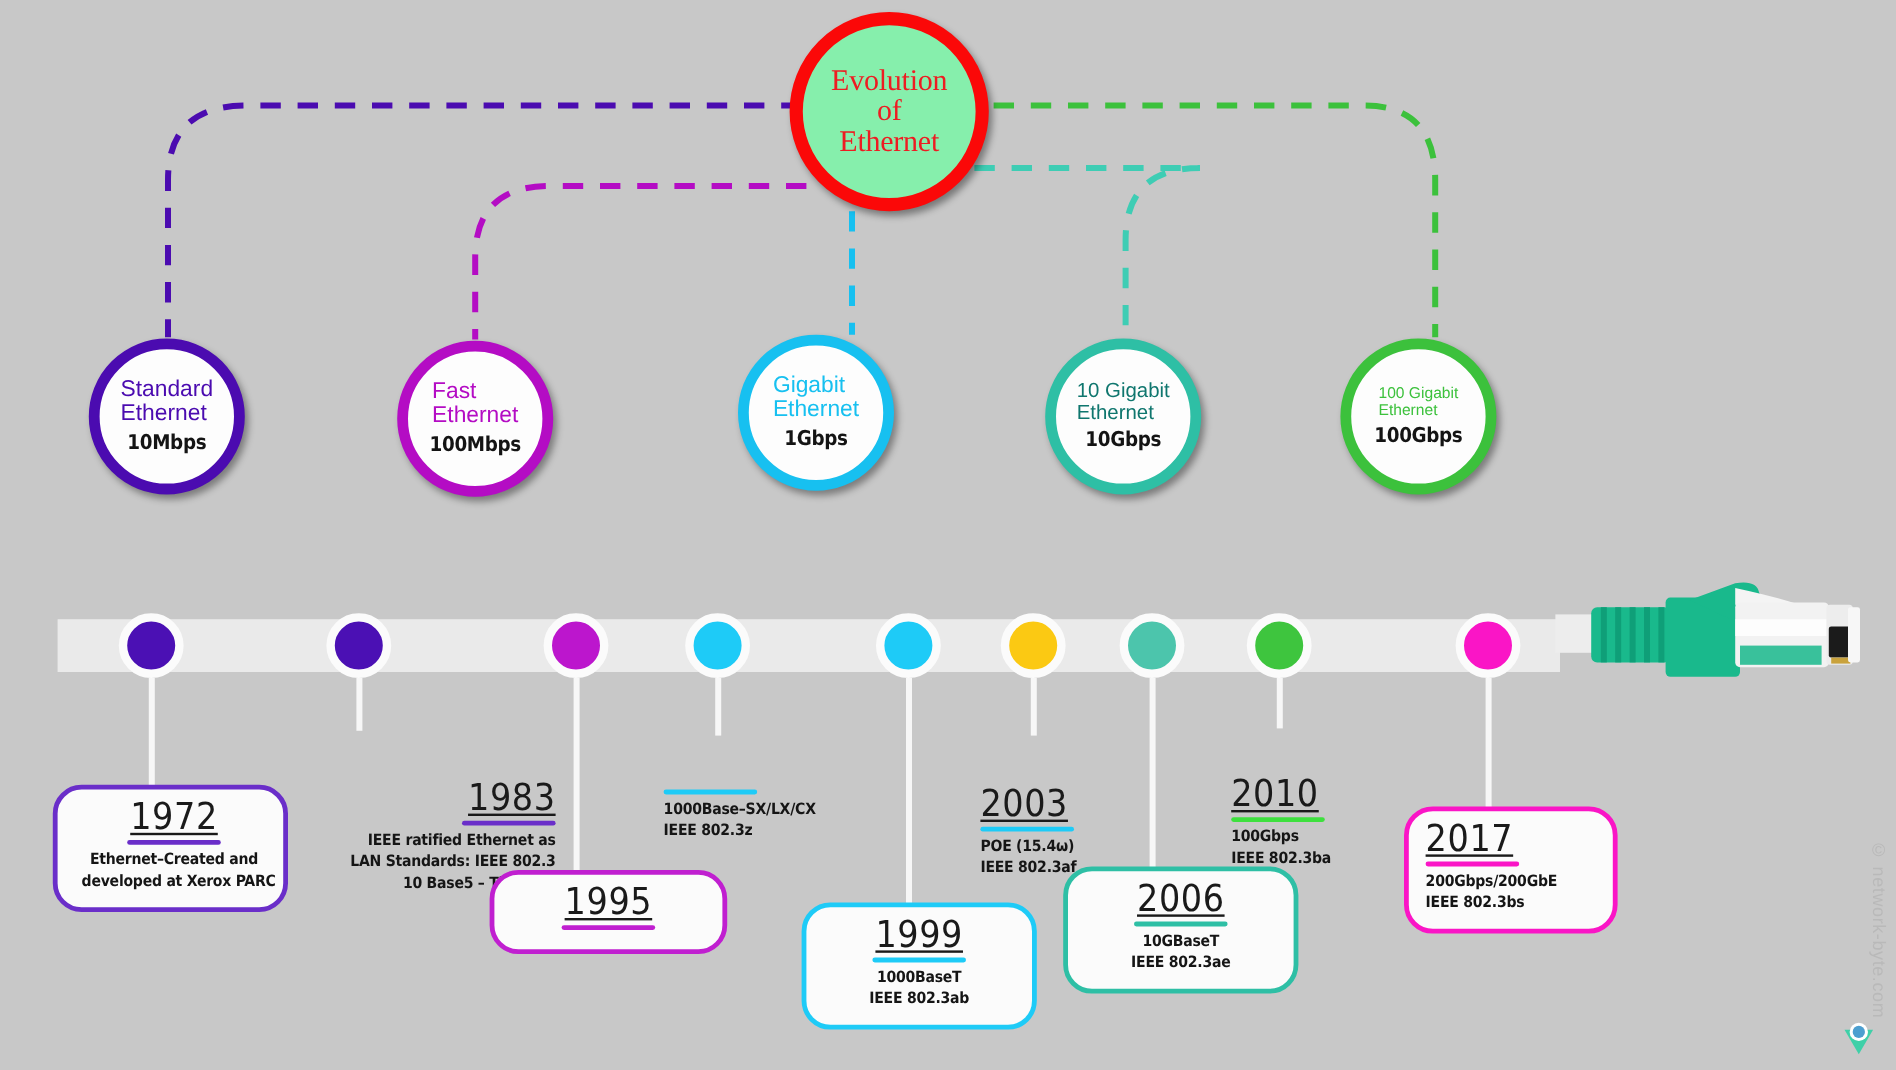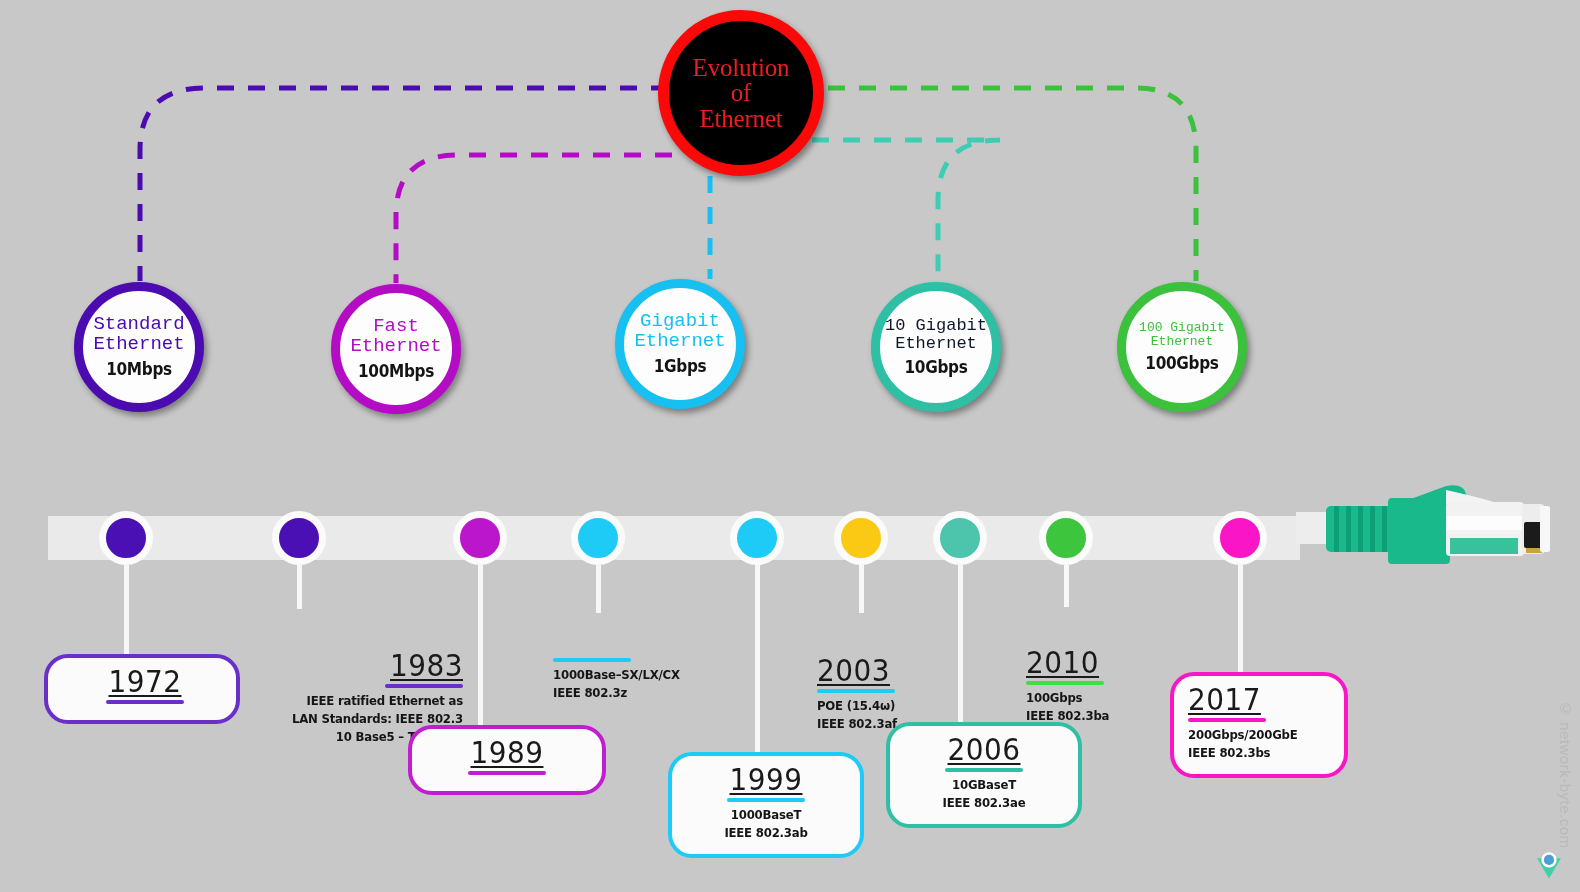--- a/index.html
+++ b/index.html
@@ -26,21 +26,21 @@
   }
 
   
   .hub {
     position: absolute;
     left: 658px;
     top: 10px;
     width: 166px;
     height: 166px;
     border-radius: 50%;
-    background: #000000;
+    background: #86efac;
     border: 11px solid #fb0808;
     box-sizing: border-box;
     box-shadow: 3px 4px 6px rgba(0,0,0,0.40);
     display: flex;
     align-items: center;
     justify-content: center;
     z-index: 6;
   }
   .hub-text {
     font-family: "Liberation Serif", serif;
@@ -62,24 +62,23 @@
     border-width: 9px;
     border-style: solid;
     box-shadow: 3px 4px 6px rgba(0,0,0,0.38);
     display: flex;
     flex-direction: column;
     align-items: center;
     justify-content: center;
     z-index: 5;
   }
   .std-title {
-    font-family: Liberation Mono, monospace;
+    font-family: Liberation Sans, sans-serif;
     font-size: 19px;
     line-height: 1.03;
-    text-align: center;
     white-space: nowrap;
   }
   .std-speed {
     font-family: "DejaVu Sans Condensed", "Liberation Sans Narrow", "Liberation Sans", sans-serif;
     font-weight: bold;
     font-size: 17px;
     color: #141414;
     margin-top: 5px;
     letter-spacing: -0.3px;
   }
@@ -233,21 +232,21 @@
         <div class="std-speed">100Mbps</div>
       </div>
       <div class="std" style="left: 615px; top: 279px; border-color: rgb(23, 192, 240);">
         <div class="std-title" style="color: rgb(23, 192, 240);">
           <div>Gigabit</div>
           <div>Ethernet</div>
         </div>
         <div class="std-speed">1Gbps</div>
       </div>
       <div class="std" style="left: 871px; top: 282px; border-color: rgb(46, 191, 165);">
-        <div class="std-title" style="color: #0f172a; font-size: 17px;">
+        <div class="std-title" style="color: #0f766e; font-size: 17px;">
           <div>10 Gigabit</div>
           <div>Ethernet</div>
         </div>
         <div class="std-speed">10Gbps</div>
       </div>
       <div class="std" style="left: 1117px; top: 282px; border-color: rgb(60, 193, 60);">
         <div class="std-title" style="color: rgb(60, 193, 60); font-size: 13px;">
           <div>100 Gigabit</div>
           <div>Ethernet</div>
         </div>
@@ -258,40 +257,44 @@
   <div id="bar" style="background: rgb(234, 234, 234);"></div>
 
   <div id="tl-layer">
       <div class="node" style="left: 126px; top: 0px;">
         <div class="stem" style="top: 565px; height: 92px;"></div>
         <div class="dot" style="background: rgb(75, 16, 180);"></div>
       </div>
       <div class="card" style="left: 44px; top: 654px; width: 196px; border-color: rgb(106, 46, 201); padding-left: 20px;">
         <div class="ta-c"><span class="year">1972</span></div>
         <div class="year-rule" style="background: rgb(106, 46, 201); width: 78px; margin: 3px auto 4px;"></div>
+        <div class="lines ta-c">
+          <div>Ethernet–Created and</div>
+          <div>developed at Xerox PARC</div>
+        </div>
       </div>
       <div class="node" style="left: 299px; top: 0px;">
         <div class="stem" style="top: 565px; height: 44px;"></div>
         <div class="dot" style="background: rgb(75, 16, 180);"></div>
       </div>
       <div class="plain" style="left: 248px; top: 606px; width: 215px;">
         <div class="ta-r"><span class="year">1983</span></div>
         <div class="year-rule" style="background: rgb(106, 46, 201); width: 78px; margin: 3px 0px 4px auto;"></div>
         <div class="lines ta-r">
           <div>IEEE ratified Ethernet as</div>
           <div>LAN Standards: IEEE 802.3</div>
           <div>10 Base5 – Thicknet</div>
         </div>
       </div>
       <div class="node" style="left: 480px; top: 0px;">
         <div class="stem" style="top: 565px; height: 163px;"></div>
         <div class="dot" style="background: rgb(188, 22, 205);"></div>
       </div>
       <div class="card" style="left: 408px; top: 725px; width: 198px; border-color: rgb(192, 31, 208);">
-        <div class="ta-c"><span class="year">1989</span></div>
+        <div class="ta-c"><span class="year">1995</span></div>
         <div class="year-rule" style="background: rgb(192, 31, 208); width: 78px; margin: 3px auto 4px;"></div>
       </div>
       <div class="node" style="left: 598px; top: 0px;">
         <div class="stem" style="top: 565px; height: 48px;"></div>
         <div class="dot" style="background: rgb(30, 203, 247);"></div>
       </div>
       <div class="plain" style="left: 553px; top: 611px; width: 190px;">
         <div class="year-rule" style="background: rgb(30, 203, 247); width: 78px;"></div>
         <div class="lines ta-l">
           <div>1000Base–SX/LX/CX</div>

